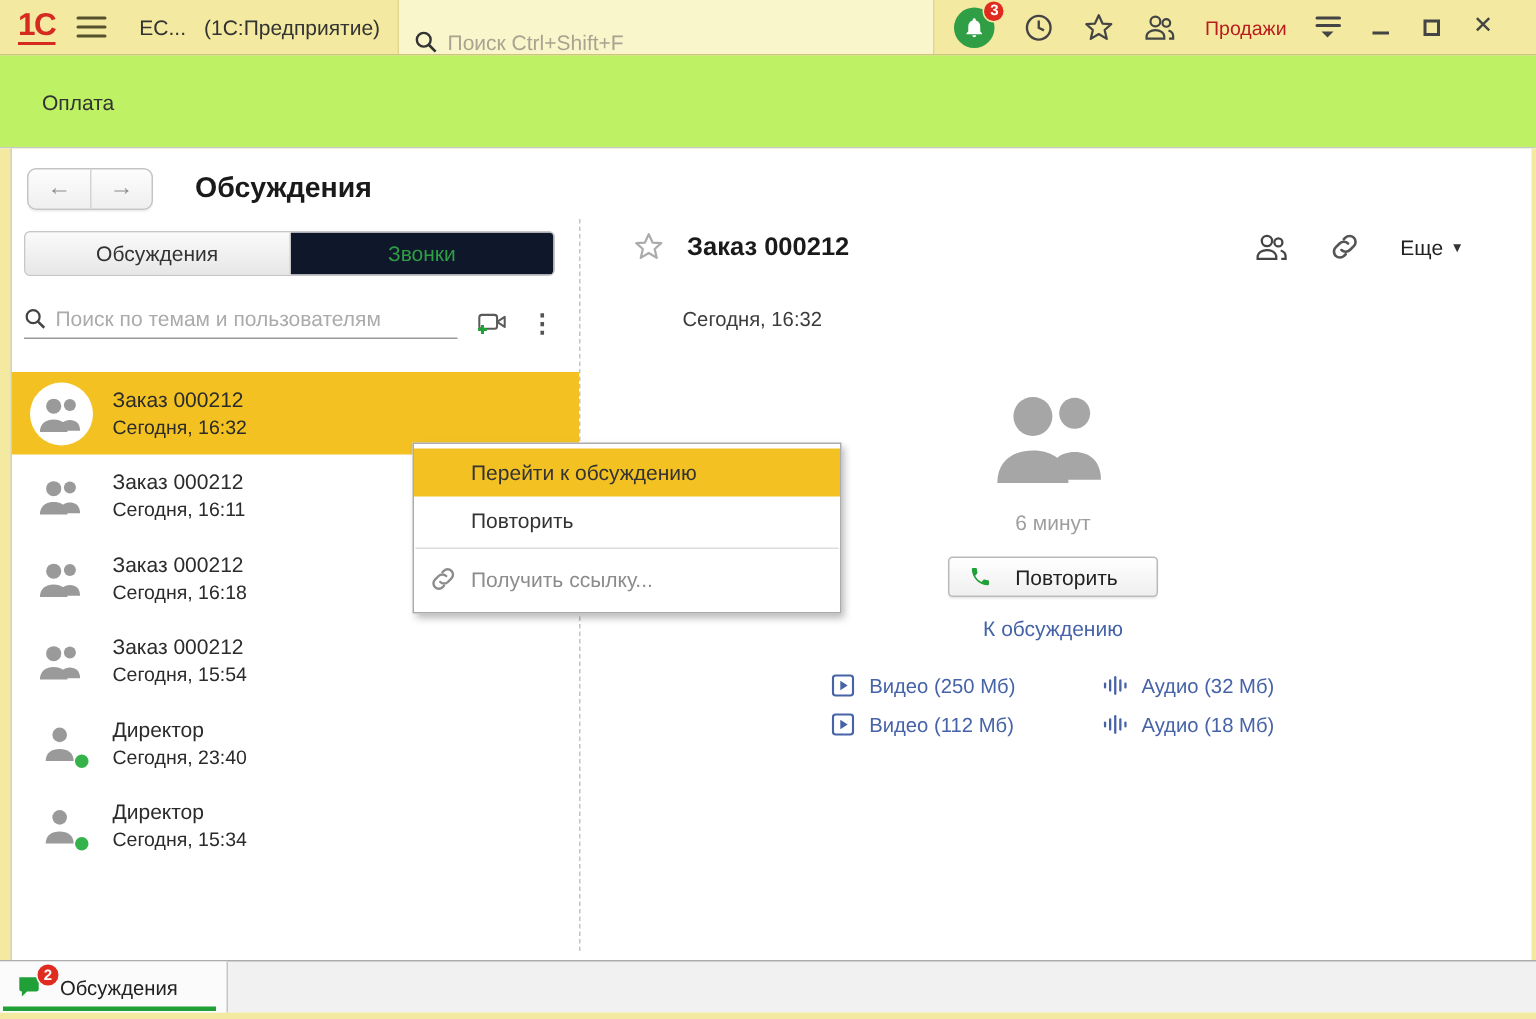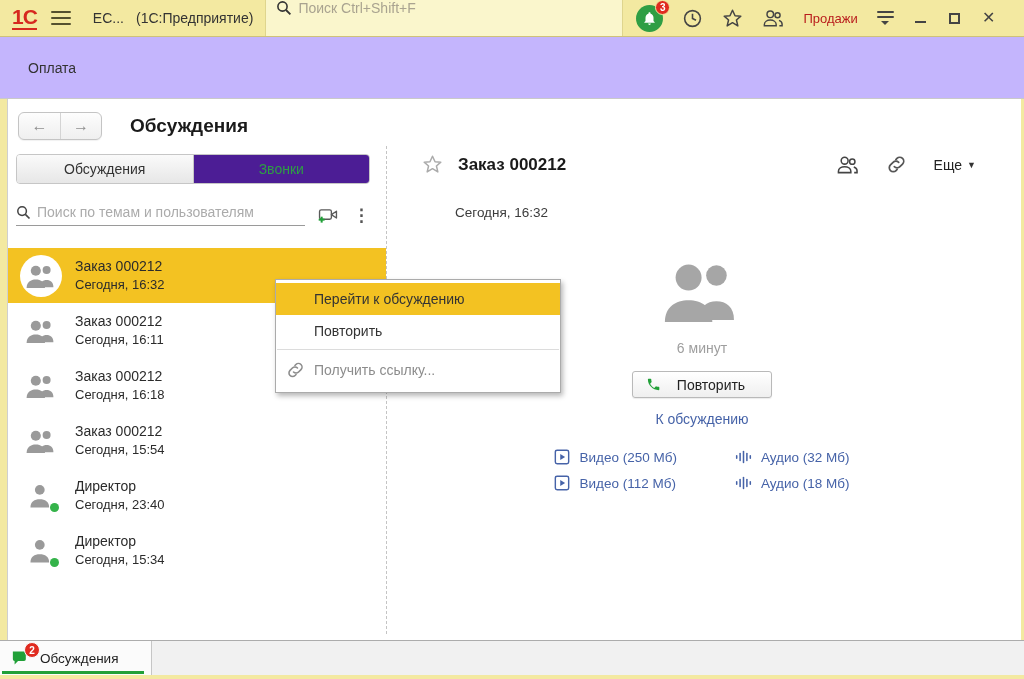--- a/index.html
+++ b/index.html
@@ -6,40 +6,40 @@
   html,body { width:1024px; height:679px; overflow:hidden; }
   body { font-family:"Liberation Sans", sans-serif; font-size:13px; color:#333; }
   .window { width:1024px; height:679px; display:flex; flex-direction:column; background:#fff; position:relative; }
 
   
   .titlebar { height:37px; background:#F3E9A1; border-bottom:1px solid #CFC27A; display:flex; align-items:center; flex:0 0 auto; }
   .logo { font-size:21px; font-weight:bold; color:#D6291F; margin:0 14px 0 12px; border-bottom:2px solid #D6291F; line-height:22px; letter-spacing:-1px; }
   .hamburger { width:20px; display:flex; flex-direction:column; gap:4px; margin-right:22px; cursor:pointer; }
   .hamburger i { display:block; height:2px; background:#55512F; border-radius:1px; }
   .tb-title { font-size:14px; color:#333; margin-right:12px; white-space:nowrap; }
-  .tb-search { height:100%; width:358px; background:#FAF6CC; border-left:1px solid #DFD58D; border-right:1px solid #DFD58D; display:flex; align-items:flex-start; padding:0 10px; }
+  .tb-search { height:100%; width:358px; background:#FAF6CC; border-left:1px solid #DFD58D; border-right:1px solid #DFD58D; display:flex; align-items:flex-end; padding:0 10px; }
   .tb-search svg { flex:0 0 auto; margin-right:6px; }
   .tb-search input { flex:1; border:none; outline:none; background:transparent; font-size:14px; color:#333; font-family:inherit; }
   .tb-search input::placeholder { color:#A9A390; }
   .tb-icons { display:flex; align-items:center; gap:19px; margin-left:13px; }
   .tb-btn { position:relative; display:flex; align-items:center; justify-content:center; cursor:pointer; }
   .bell-circle { width:27px; height:27px; border-radius:50%; background:#2F9E44; display:flex; align-items:center; justify-content:center; }
   .badge { position:absolute; top:-5px; right:-7px; min-width:15px; height:15px; border-radius:8px; background:#E02B20; color:#fff; font-size:10px; font-weight:bold; display:flex; align-items:center; justify-content:center; padding:0 3px; border:1px solid #F3E9A1; }
   .tb-section { font-size:13px; color:#b91c1c; }
   .svc-icon { display:flex; flex-direction:column; align-items:center; gap:3px; }
   .svc-icon i { display:block; height:2px; background:#444; border-radius:1px; }
   .svc-icon .l1{width:17px}.svc-icon .l2{width:17px}.svc-icon .caret{width:0;height:0;border-left:4px solid transparent;border-right:4px solid transparent;border-top:4px solid #444;background:none;}
   .win-controls { display:flex; align-items:center; gap:0; margin:0 4px 0 10px; }
   .win-btn { width:34px; height:30px; display:flex; align-items:center; justify-content:center; cursor:pointer; color:#444; }
   .min-glyph { width:11px; height:2px; background:#444; margin-top:8px; }
   .max-glyph { width:11px; height:11px; border:2px solid #444; }
   .close-glyph { font-size:16px; line-height:1; color:#444; }
 
   
-  .subheader { height:62px; background:#c4b5fd; border-bottom:1px solid #C9C9C9; display:flex; align-items:center; padding-left:28px; flex:0 0 auto; }
+  .subheader { height:62px; background:#bef264; border-bottom:1px solid #C9C9C9; display:flex; align-items:center; padding-left:28px; flex:0 0 auto; }
   .subheader .tab-label { font-size:14px; color:#333; }
 
   
   .main { flex:1 1 auto; display:flex; min-height:0; background:#fff; }
   .frame-left { width:8px; background:#F3E9A1; border-right:1px solid #CFCFCF; flex:0 0 auto; }
   .frame-right { width:3px; background:#F3E9A1; flex:0 0 auto; }
   .content { flex:1; position:relative; display:flex; flex-direction:column; min-width:0; }
 
   .toolbar-row { display:flex; align-items:center; margin:13px 0 6px 10px; flex:0 0 auto; }
   .nav-group { display:flex; border:1px solid #C4C4C4; border-radius:6px; overflow:hidden; background:linear-gradient(#FDFDFD,#EFEFEF); box-shadow:0 1px 1px rgba(0,0,0,.06); }
@@ -48,42 +48,42 @@
   .page-title { margin-left:28px; font-size:19px; font-weight:bold; color:#1a1a1a; }
 
   .columns { flex:1; display:flex; min-height:0; position:relative; }
   .v-sep { position:absolute; left:378px; top:0px; bottom:6px; border-left:1px dashed #C4C4C4; }
 
   
   .left-panel { width:378px; flex:0 0 auto; display:flex; flex-direction:column; }
   .seg-tabs { display:flex; height:30px; border:1px solid #C6C6C6; border-radius:4px; overflow:hidden; margin:8px 16px 0 8px; flex:0 0 auto; }
   .seg-tab { flex:1; display:flex; align-items:center; justify-content:center; font-size:14px; cursor:pointer; }
   .seg-tab.inactive { background:linear-gradient(#FAFAFA,#E7E7E7); color:#333; border-right:1px solid #C6C6C6; }
-  .seg-tab.active { background:#4c1d95; color:#2E9E44; }
+  .seg-tab.active { background:#0f172a; color:#2E9E44; }
 
   .panel-search-row { display:flex; align-items:center; margin:20px 10px 12px 8px; flex:0 0 auto; }
   .panel-search { flex:1; display:flex; align-items:center; border-bottom:1px solid #9A9A9A; padding-bottom:5px; }
   .panel-search svg { margin-right:6px; flex:0 0 auto; }
   .panel-search input { flex:1; border:none; outline:none; background:transparent; font-size:14px; font-family:inherit; color:#333; min-width:0; }
   .panel-search input::placeholder { color:#ABABAB; }
   .new-call-btn { margin-left:12px; cursor:pointer; display:flex; }
   .kebab { margin:0 6px 0 14px; font-size:17px; font-weight:bold; color:#555; cursor:pointer; line-height:1; }
 
   .call-list { margin-top:10px; overflow:hidden; }
   .call-row { height:55px; display:flex; align-items:center; padding-left:12px; cursor:pointer; }
   .call-row.selected { background:#F3C222; }
   .avatar-wrap { width:42px; height:42px; display:flex; align-items:center; justify-content:center; position:relative; flex:0 0 auto; }
   .call-row.selected .avatar-wrap { background:#fff; border-radius:50%; }
   .presence-dot { position:absolute; right:3px; bottom:5px; width:9px; height:9px; border-radius:50%; background:#35B34A; }
   .call-texts { margin-left:13px; }
   .call-title { font-size:14px; color:#2b2b2b; line-height:19px; }
   .call-time { font-size:13px; color:#2b2b2b; line-height:18px; }
 
   
-  .context-menu { position:absolute; left:267px; top:180px; width:286px; background:#fff; border:1px solid #ABABAB; box-shadow:2px 3px 5px rgba(0,0,0,.28); padding:3px 0 4px 0; z-index:20; }
+  .context-menu { position:absolute; left:267px; top:196px; width:286px; background:#fff; border:1px solid #ABABAB; box-shadow:2px 3px 5px rgba(0,0,0,.28); padding:3px 0 4px 0; z-index:20; }
   .menu-item { height:32px; display:flex; align-items:center; padding-left:38px; font-size:14px; color:#333; position:relative; cursor:pointer; }
   .menu-item.highlight { background:#F3C222; }
   .menu-item.dim { color:#8C8C8C; height:36px;text-align:center; }
   .menu-item .mi-icon { position:absolute; left:10px; top:50%; transform:translateY(-50%); display:flex; }
   .menu-sep { border-top:1px solid #DCDCDC; margin:2px 1px; }
 
   
   .detail { flex:1; padding:8px 0 0 36px; min-width:0; position:relative; }
   .detail-header { display:flex; align-items:center; padding-right:45px; }
   .detail-title { margin-left:15px; font-size:17px; font-weight:bold; color:#1a1a1a; }

